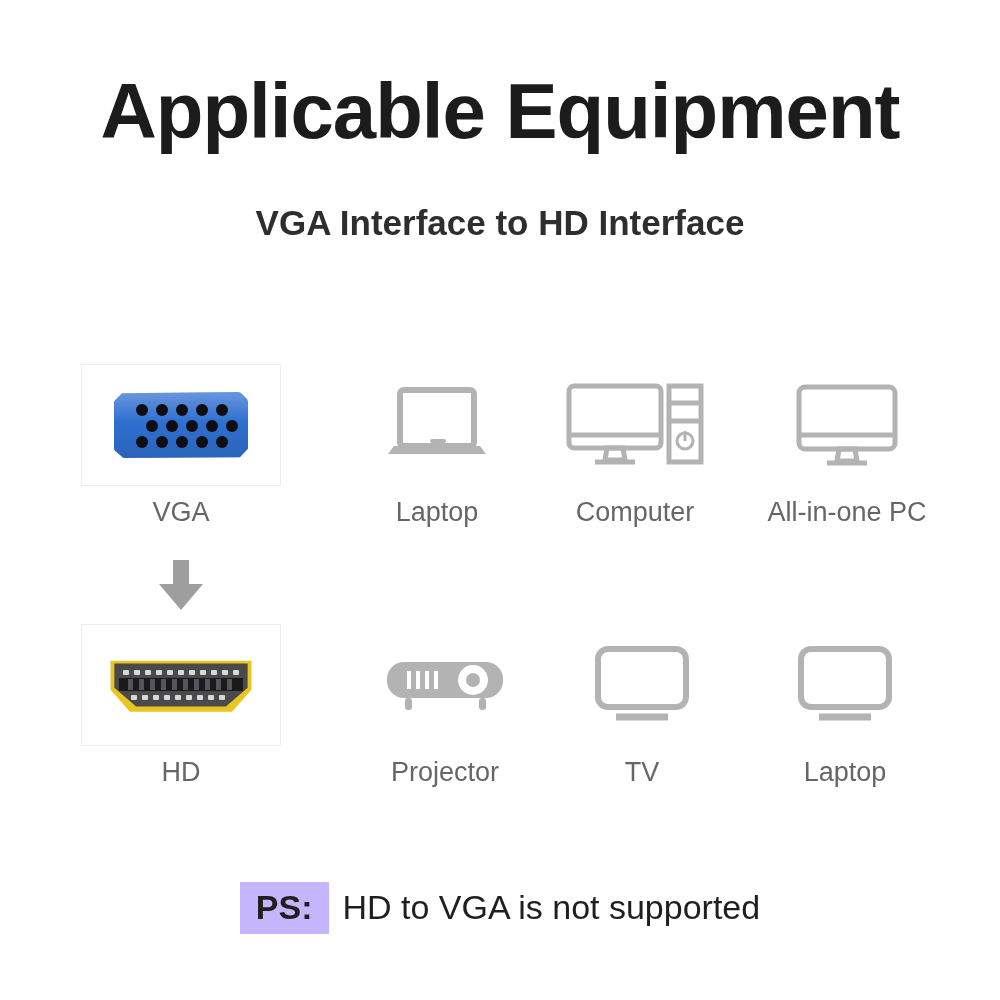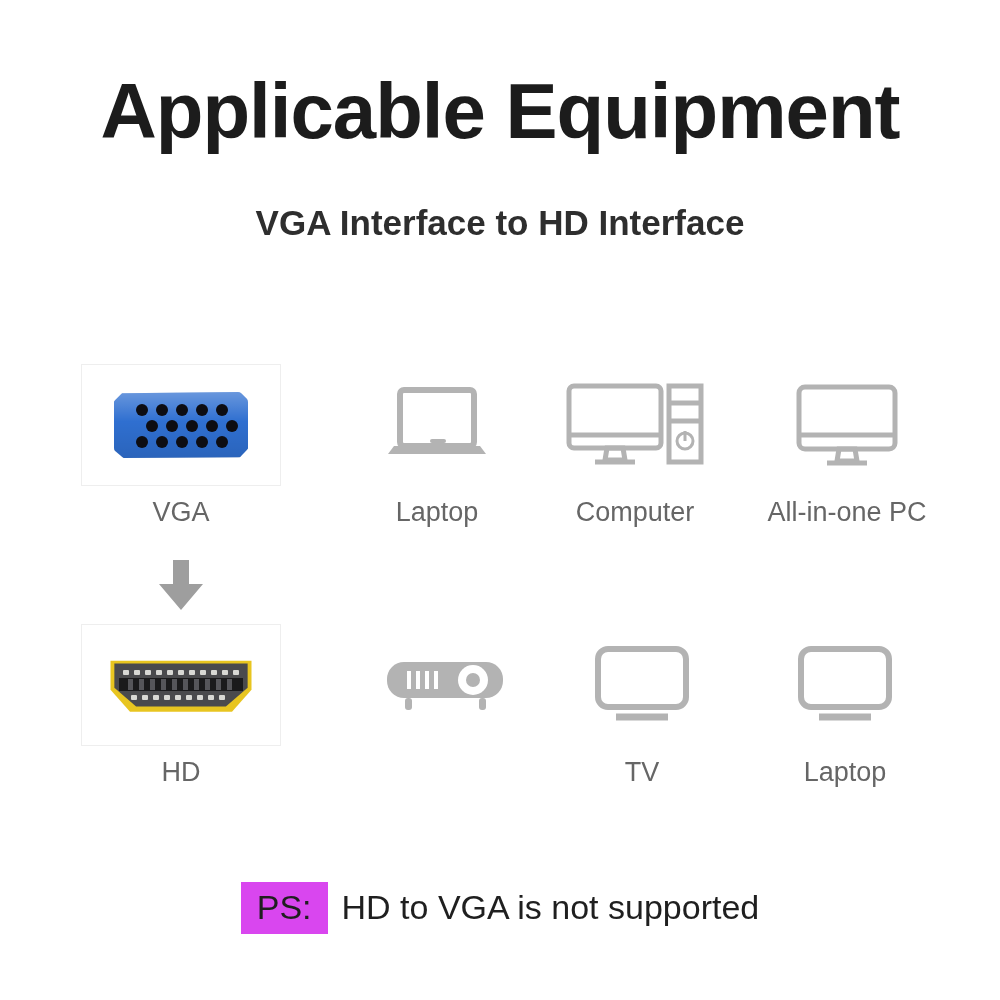--- a/index.html
+++ b/index.html
@@ -197,24 +197,25 @@
     left: 0;
     top: 890px;
     width: 1000px;
     text-align: center;
     font-size: 34px;
     color: #1f1f1f;
     white-space: nowrap;
     line-height: 1;
   }
   .note .ps {
-    background: #d946ef;
+    background: #c4b5fd;
     color: #1f1f1f;
     padding: 6px 16px 8px 16px;
     margin-right: 14px;
+    font-weight: bold;
   }
 </style>
 </head>
 <body>
 
 <div class="page">
 
   <div class="title">Applicable Equipment</div>
   <div class="subtitle">VGA Interface to HD Interface</div>
 
@@ -355,20 +356,21 @@
             <circle cx="88" cy="26" r="15" fill="#ffffff"></circle>
             <circle cx="88" cy="26" r="7" fill="#b3b3b3"></circle>
             <rect x="22" y="17" width="4" height="18" fill="#ffffff"></rect>
             <rect x="31" y="17" width="4" height="18" fill="#ffffff"></rect>
             <rect x="40" y="17" width="4" height="18" fill="#ffffff"></rect>
             <rect x="49" y="17" width="4" height="18" fill="#ffffff"></rect>
             <rect x="20" y="44" width="7" height="12" rx="3" fill="#b3b3b3"></rect>
             <rect x="94" y="44" width="7" height="12" rx="3" fill="#b3b3b3"></rect>
           </svg>
         </div>
+        <div class="caption">Projector</div>
       </div>
 
       <div class="cell col2" style="left:537px;">
         <div class="art">
           <svg class="icon-svg" width="96" height="80" viewBox="0 0 96 80">
             <rect x="4" y="4" width="88" height="58" rx="10" fill="none" stroke="#b3b3b3" stroke-width="6"></rect>
             <line x1="22" y1="72" x2="74" y2="72" stroke="#b3b3b3" stroke-width="7"></line>
           </svg>
         </div>
         <div class="caption">TV</div>

